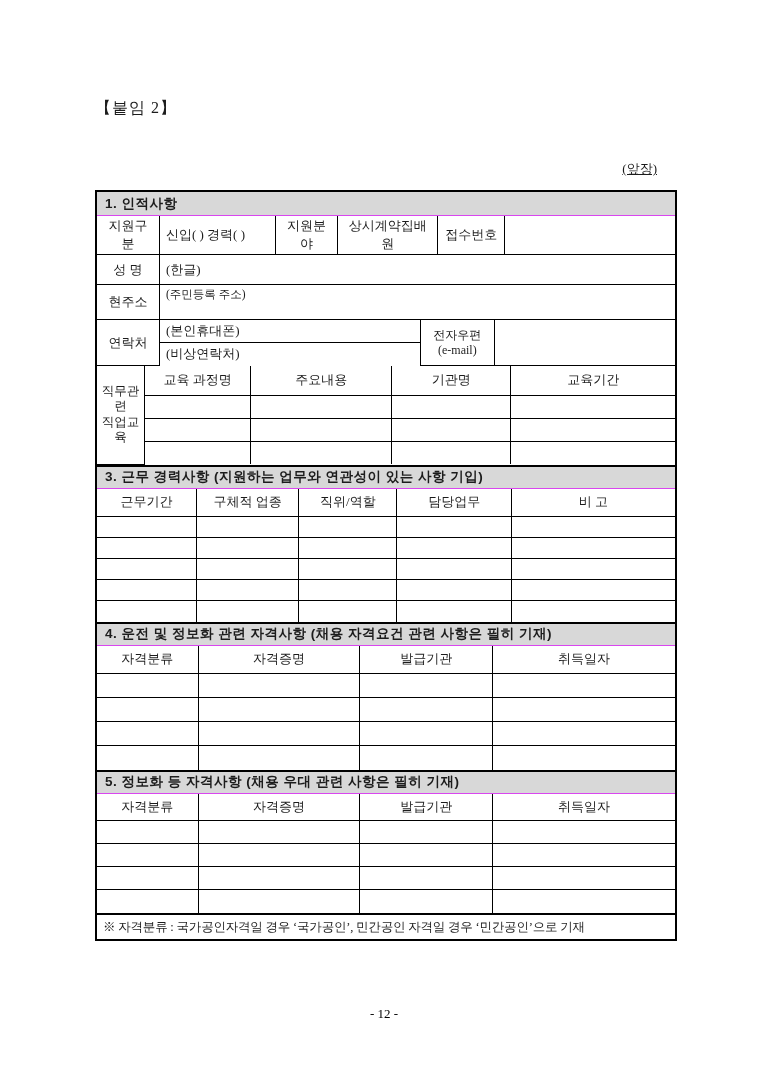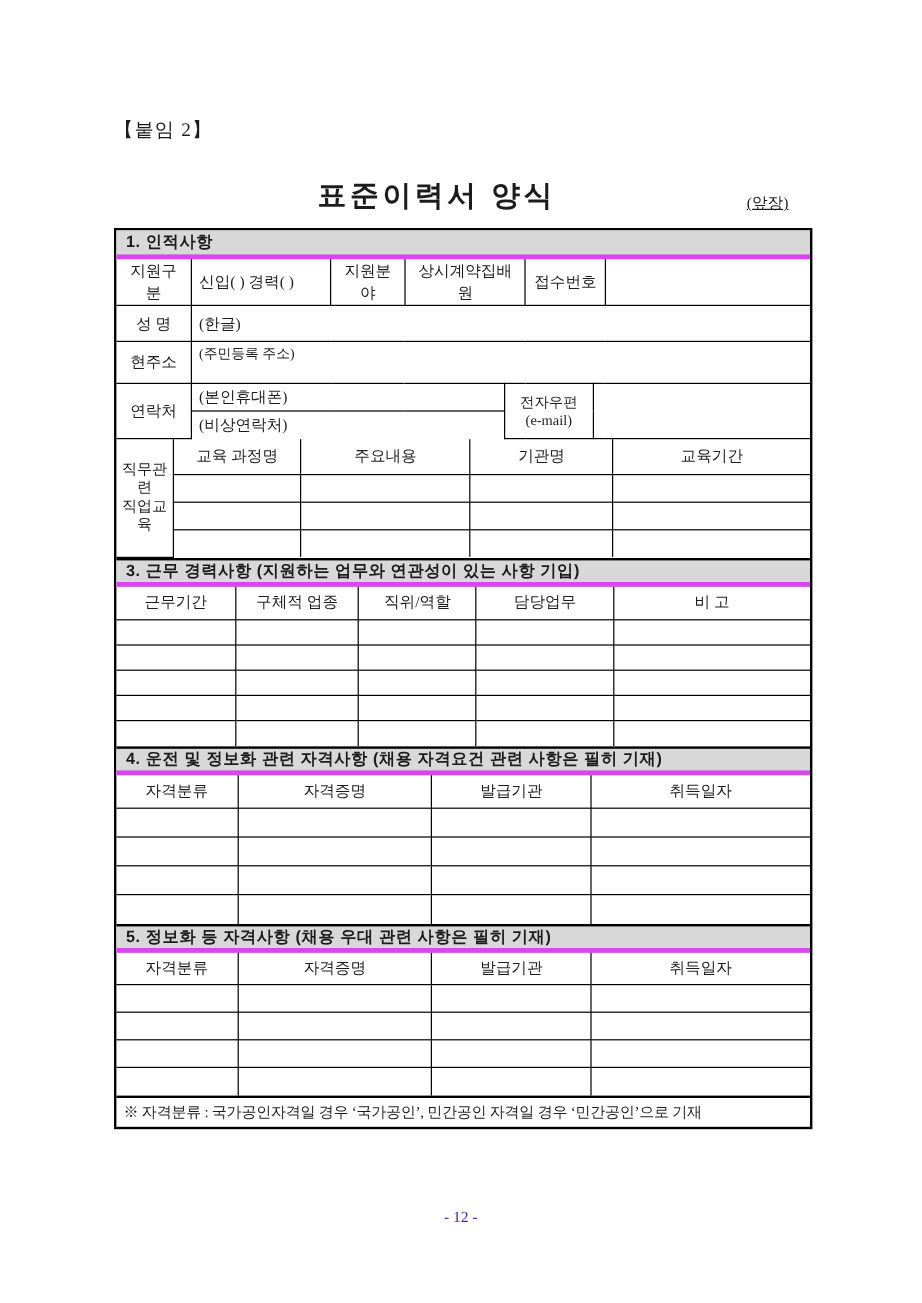--- a/index.html
+++ b/index.html
@@ -28,21 +28,21 @@
   .frame {
     position: absolute; left: 95px; top: 190px; width: 582px;
     border: 2px solid #000;
     background: #fff;
   }
 
   .sec-hdr {
     height: 24px; display: flex; align-items: center;
     background: #d8d8d8;
     border-top: 2px solid #000;
-    border-bottom: 4px solid #d946ef;
+    border-bottom: 1px solid #d946ef;
     font-family: "Liberation Sans", sans-serif;
     font-weight: bold; font-size: 13.5px;
     padding: 0 8px; letter-spacing: 0.5px;
   }
   .sec-hdr.first { border-top: none; }
 
   table { width: 100%; border-collapse: collapse; table-layout: fixed; }
   td {
     border: 1px solid #000;
     font-size: 13px; padding: 1px 6px;
@@ -85,32 +85,31 @@
   .s5 .empty-row td { height: 23px; }
 
   .footnote {
     border-top: 2px solid #000;
     font-size: 12.5px; padding: 4px 6px 3px;
     letter-spacing: -0.2px;
   }
 
   .page-number {
     position: absolute; left: 0; top: 1006px; width: 768px;
-    text-align: center; font-size: 13px; color: #4c1d95;
+    text-align: center; font-size: 13px; color: #000000;
   }
 </style>
 </head>
 <body>
 
 <div class="page">
 
   <div class="attachment">【붙임 2】</div>
 
   <div class="title-wrap">
-    <span class="doc-title">표준이력서 양식</span>
     <span class="side-note">(앞장)</span>
   </div>
 
   <div class="frame">
 
     <div class="sec-hdr first">1. 인적사항</div>
     <table class="s1">
       <colgroup>
         <col style="width:10.8%">
           <col style="width:20.1%">

